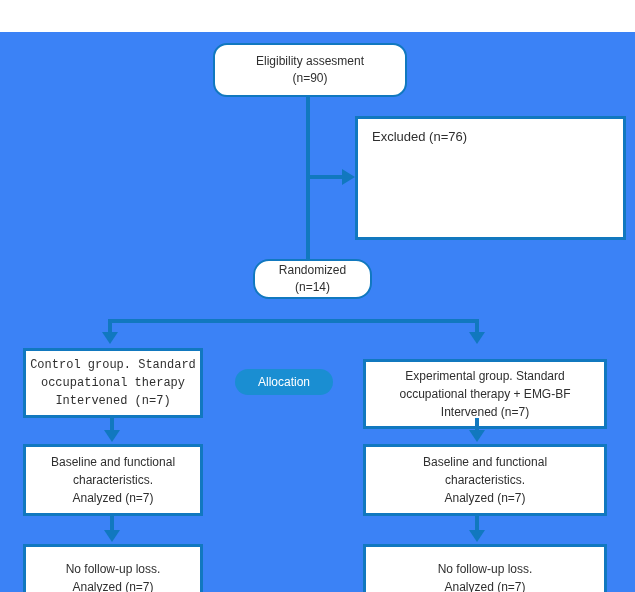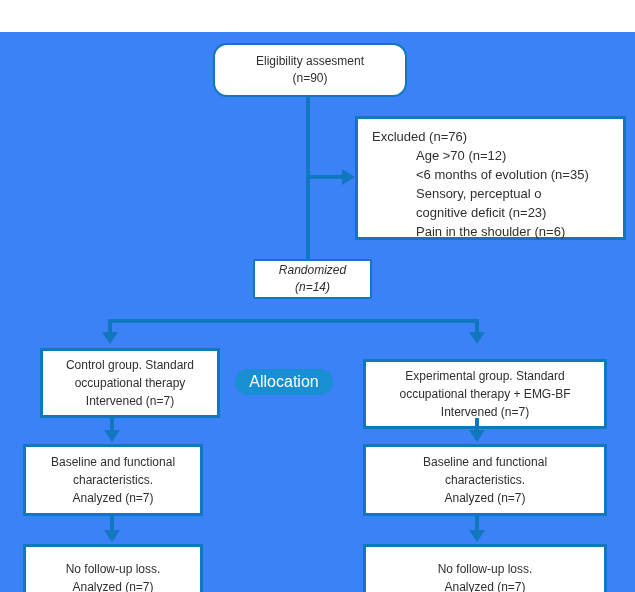--- a/index.html
+++ b/index.html
@@ -30,21 +30,21 @@
     border-radius: 14px;
     border-width: 2.5px;
     line-height: 17px;
   }
   .pill {
     position: absolute;
     box-sizing: border-box;
     background: #1a8ed2;
     color: #ffffff;
     border-radius: 13px;
-    font-size: 16px;
+    font-size: 12px;
     display: flex;
     align-items: center;
     justify-content: center;
   }
   .vline, .hline { position: absolute; background: #1178bf; }
   .arr-down {
     position: absolute;
     width: 0; height: 0;
     border-left: 8px solid transparent;
     border-right: 8px solid transparent;
@@ -81,39 +81,32 @@
   <div class="box rounded" style="left:213px; top:11px; width:194px; height:54px;">Eligibility assesment
 (n=90)</div>
 
   <div class="vline" style="left:306px; top:64px; width:4px; height:163px;"></div>
 
   <div class="hline" style="left:306px; top:143px; width:38px; height:4px;"></div>
   <div class="arr-right" style="left:342px; top:137px;"></div>
 
   <div id="excluded-box">
     <div>Excluded (n=76)</div>
-    <ul>
-      <li>Age &gt;70 (n=12)</li>
-      <li>&lt;6 months of evolution (n=35)</li>
-      <li>Sensory, perceptual o</li>
-      <li>cognitive deficit (n=23)</li>
-      <li>Pain in the shoulder (n=6)</li>
-    </ul>
   </div>
 
-  <div class="box rounded" style="left:253px; top:227px; width:119px; height:40px; border-radius:2px;font-style:italic;">Randomized
+  <div class="box rounded" style="left:253px; top:227px; width:119px; height:40px; border-radius:16px;">Randomized
 (n=14)</div>
 
   <div class="hline" style="left:108px; top:287px; width:371px; height:4px;"></div>
   <div class="vline" style="left:108px; top:287px; width:4px; height:13px;"></div>
   <div class="arr-down" style="left:102px; top:300px;"></div>
   <div class="vline" style="left:475px; top:287px; width:4px; height:13px;"></div>
   <div class="arr-down" style="left:469px; top:300px;"></div>
 
-  <div class="box" style="left:40px; top:316px; width:180px; height:70px;">Control group. Standard
+  <div class="box" style="left:23px; top:316px; width:180px; height:70px;font-family:Liberation Mono, monospace;">Control group. Standard
 occupational therapy
 Intervened (n=7)</div>
 
   <div class="pill" style="left:235px; top:337px; width:98px; height:26px;">Allocation</div>
 
   <div class="box" style="left:363px; top:327px; width:244px; height:70px;">Experimental group. Standard
 occupational therapy + EMG-BF
 Intervened (n=7)</div>
 
   <div class="vline" style="left:110px; top:386px; width:4px; height:12px;"></div>

